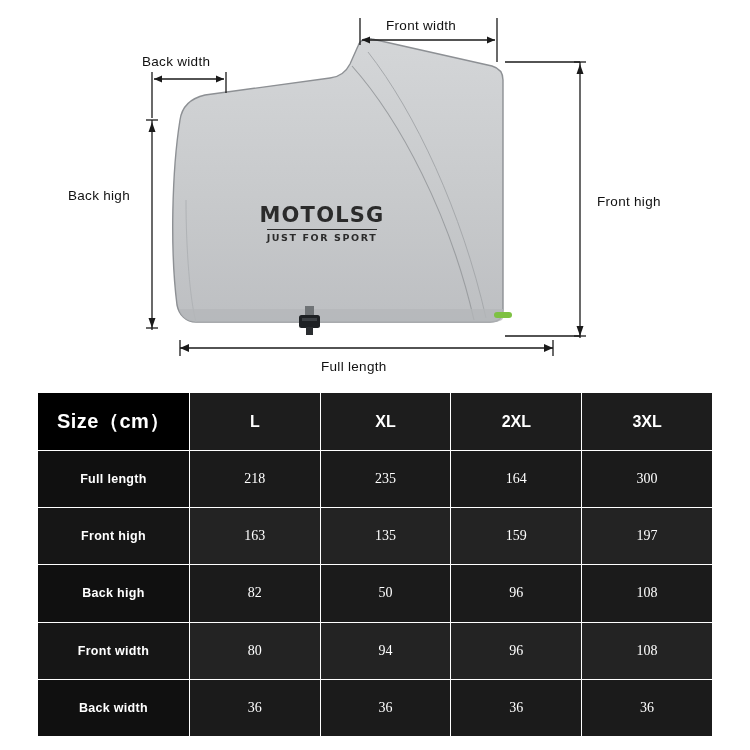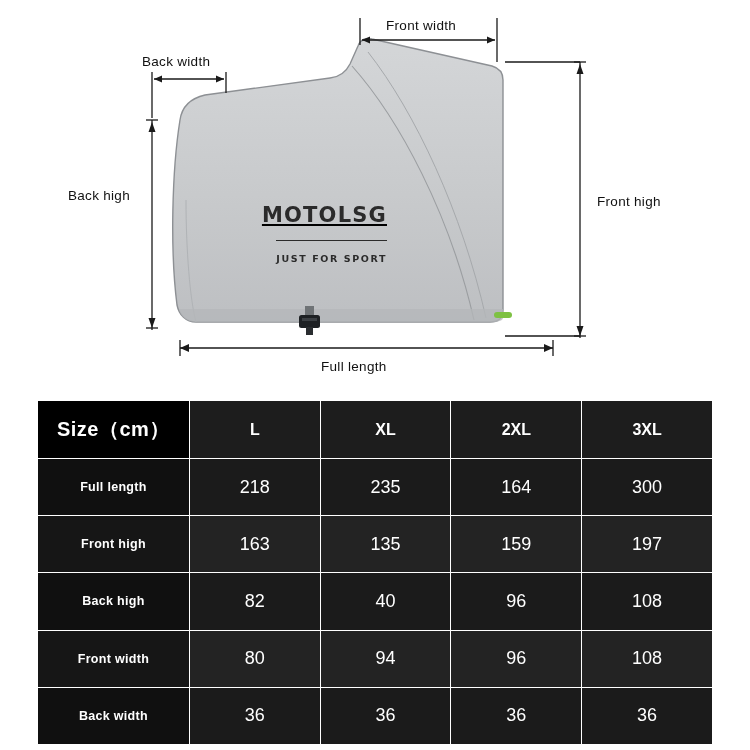--- a/index.html
+++ b/index.html
@@ -31,52 +31,51 @@
   }
   #label-front-width { left: 386px; top: 18px; }
   #label-back-width  { left: 142px; top: 54px; }
   #label-back-high   { left: 68px;  top: 188px; }
   #label-front-high  { left: 597px; top: 194px; }
   #label-full-length { left: 321px; top: 359px; }
 
   
   #brand {
     position: absolute;
-    left: 227px;
+    left: 242px;
     top: 205px;
     width: 160px;
-    text-align: right;
+    text-align: center;
     pointer-events: none;
-    text-decoration: underline;
   }
   #brand .brand-main {
     font-family: "DejaVu Sans", sans-serif;
     font-size: 21px;
     font-weight: bold;
     letter-spacing: 1.2px;
     color: #2b2b2b;
     line-height: 1;
   }
   #brand .brand-sub {
     font-family: "DejaVu Sans", sans-serif;
     font-size: 9.5px;
     font-weight: bold;
     letter-spacing: 1.6px;
     color: #2b2b2b;
-    margin-top: 14px;
+    margin-top: 3px;
     border-top: 1.5px solid #2b2b2b;
-    padding-top: 12px;
+    padding-top: 2px;
     display: inline-block;
   }
 
   
   #table-wrap {
     position: absolute;
     left: 37px;
-    top: 400px;
+    top: 392px;
     width: 676px;
     height: 345px;
     background: #000000;
   }
   table {
     width: 100%;
     height: 100%;
     border-collapse: collapse;
     table-layout: fixed;
   }
@@ -102,22 +101,23 @@
     font-weight: bold;
   }
   tbody tr { height: 57px; }
   tbody td.row-head {
     font-size: 12.5px;
     font-weight: bold;
     background: #101010;
     letter-spacing: 0.3px;
   }
   tbody td.val {
-    font-size: 18px;
+    font-size: 14px;
     background: #1b1b1b;
+    font-family: Liberation Serif, serif;
   }
   tbody tr:nth-child(even) td.val { background: #232323; }
   tbody tr:nth-child(even) td.row-head { background: #161616; }
 
   col.c0 { width: 22.5%; }
   col.cx { width: 19.375%; }
 </style>
 </head>
 <body>
 
@@ -242,21 +242,21 @@
       <tr>
         <td class="row-head">Front high</td>
         <td class="val">163</td>
         <td class="val">135</td>
         <td class="val">159</td>
         <td class="val">197</td>
       </tr>
       <tr>
         <td class="row-head">Back high</td>
         <td class="val">82</td>
-        <td class="val">40</td>
+        <td class="val">50</td>
         <td class="val">96</td>
         <td class="val">108</td>
       </tr>
       <tr>
         <td class="row-head">Front width</td>
         <td class="val">80</td>
         <td class="val">94</td>
         <td class="val">96</td>
         <td class="val">108</td>
       </tr>

